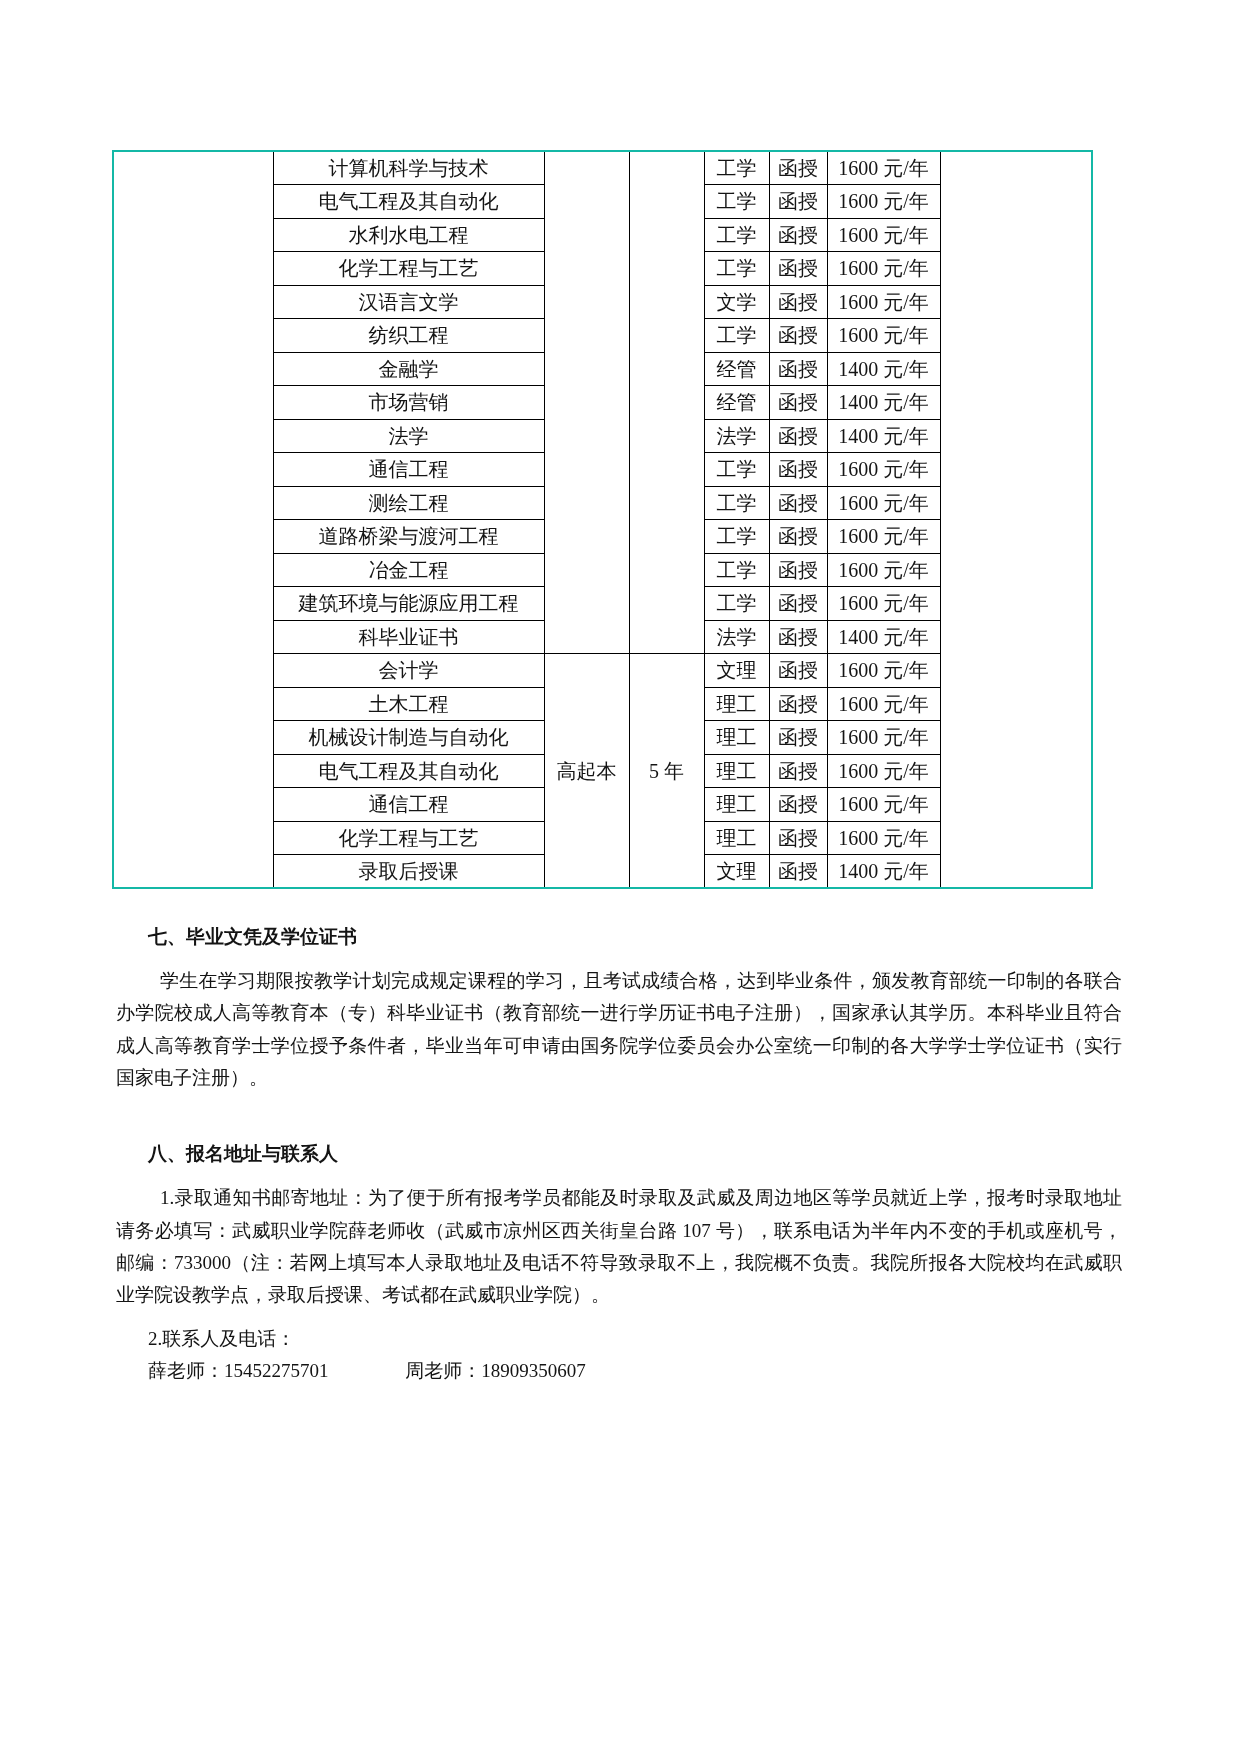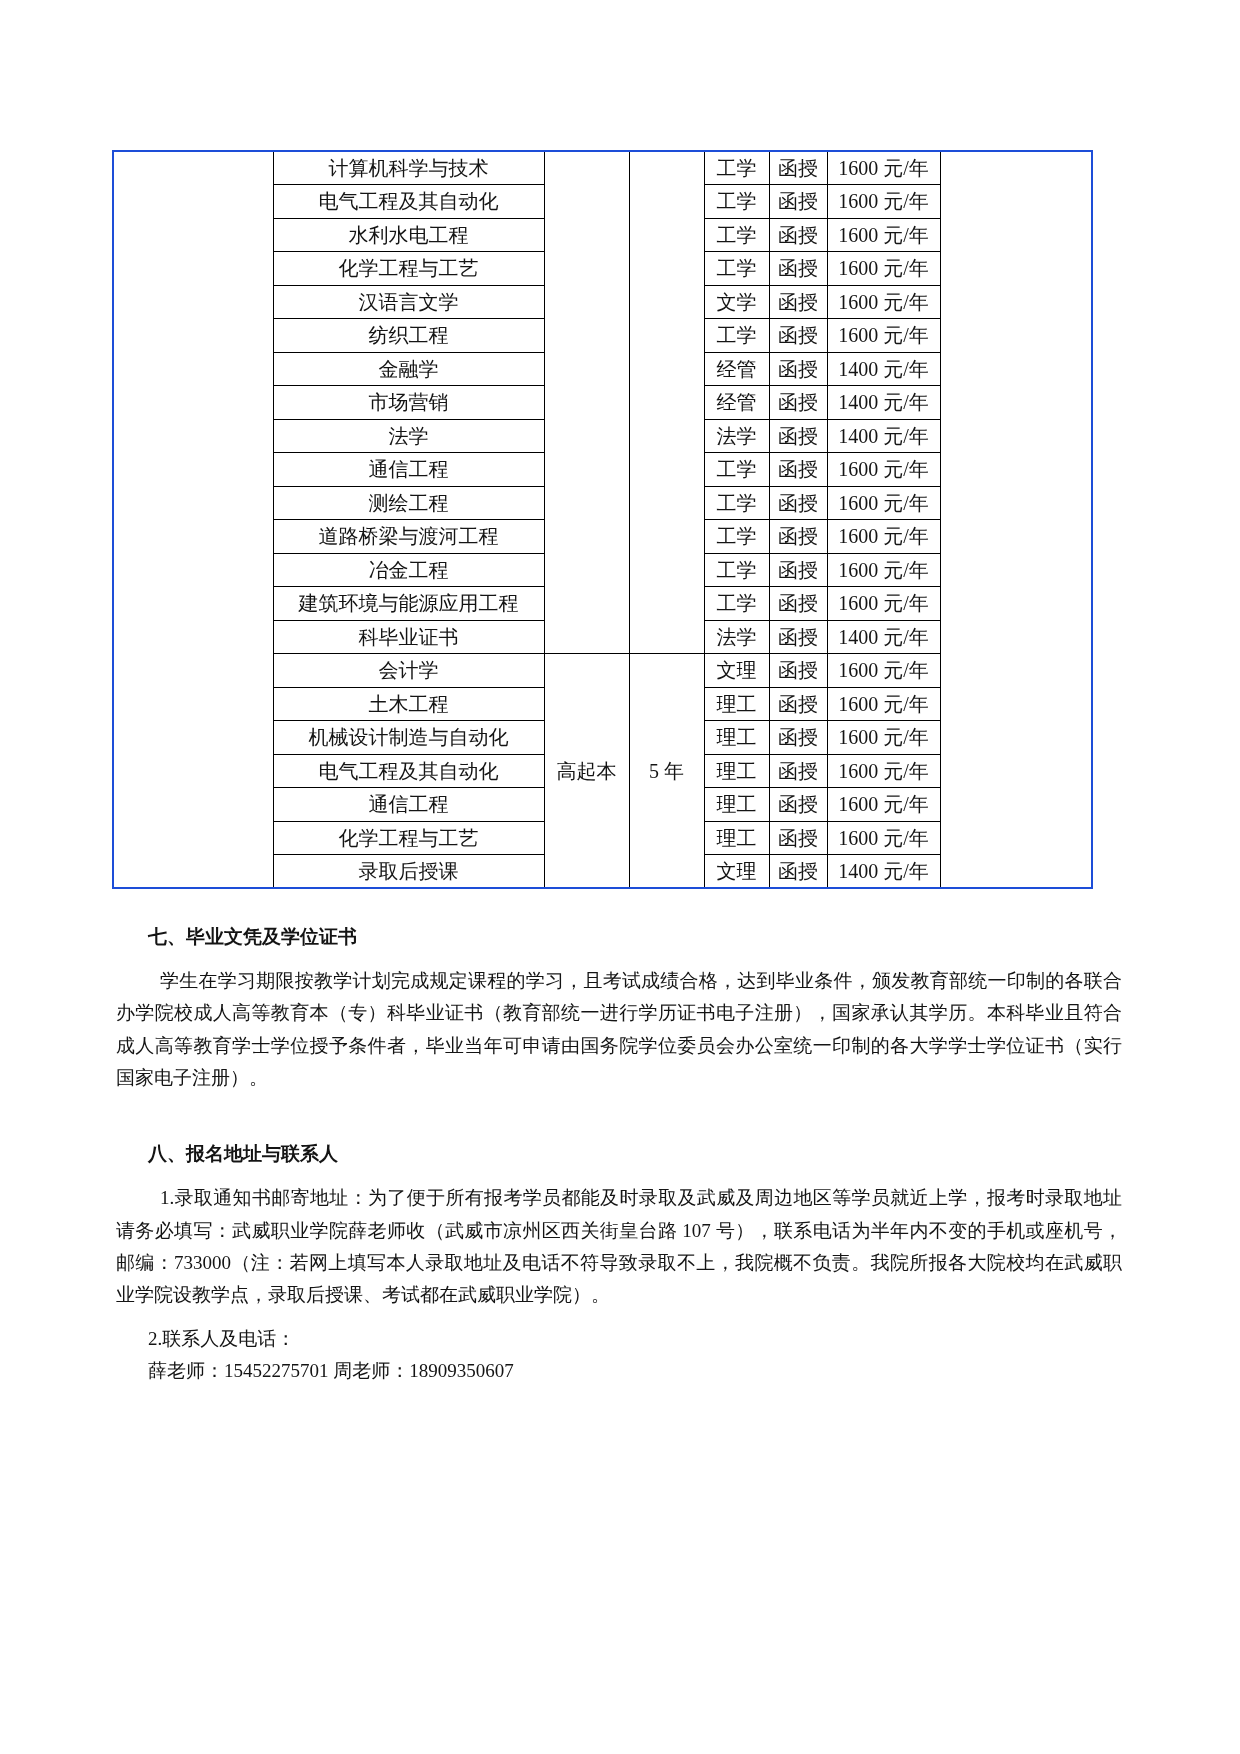--- a/index.html
+++ b/index.html
@@ -11,21 +11,21 @@
     font-family: "Liberation Serif", "DejaVu Serif", serif;
     color: #141414;
     overflow: hidden;
   }
   table.majors {
     position: absolute;
     left: 112px;
     top: 150px;
     border-collapse: collapse;
     table-layout: fixed;
-    border: 2px solid #1d4ed8;
+    border: 2px solid #14b8a6;
   }
   table.majors tr { height: 33.5px; }
   table.majors td {
     border: 1px solid #000;
     padding: 0;
     text-align: center;
     vertical-align: middle;
     font-size: 20px;
     line-height: 1;
     white-space: nowrap;
@@ -47,21 +47,21 @@
     margin: 12px;
     text-align: justify;
     text-indent: 44px;
   }
   .para-plain {
     margin: 0;
     text-indent: 44px;
   }
   .gap-line { height: 32.2px; }
   .contact-line { padding-left: 44px; }
-  .contact-line .contact + .contact { }
+  .contact-line .contact + .contact { margin-left: 72px; }
 </style>
 </head>
 <body>
 
 <div class="page">
 
   <table class="majors">
     <colgroup>
       <col style="width:160px">
         <col style="width:271px">

